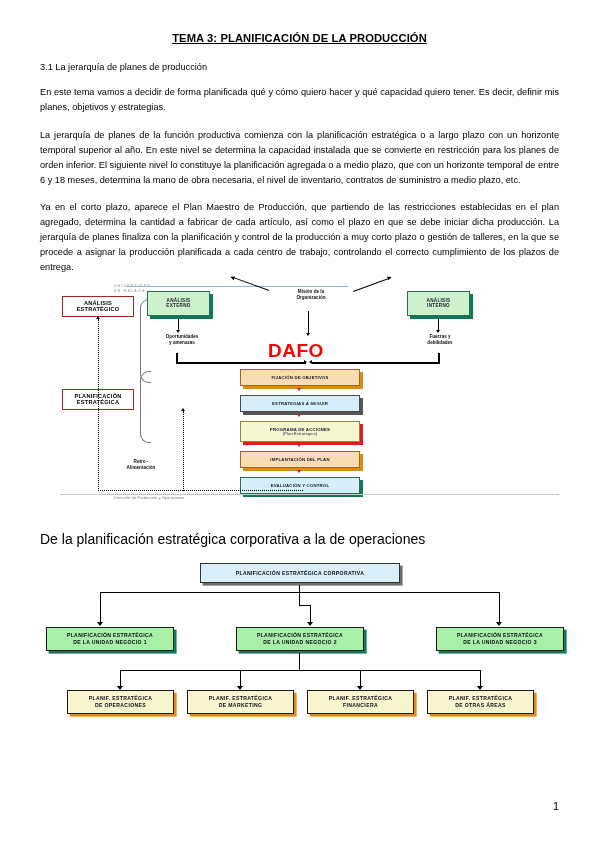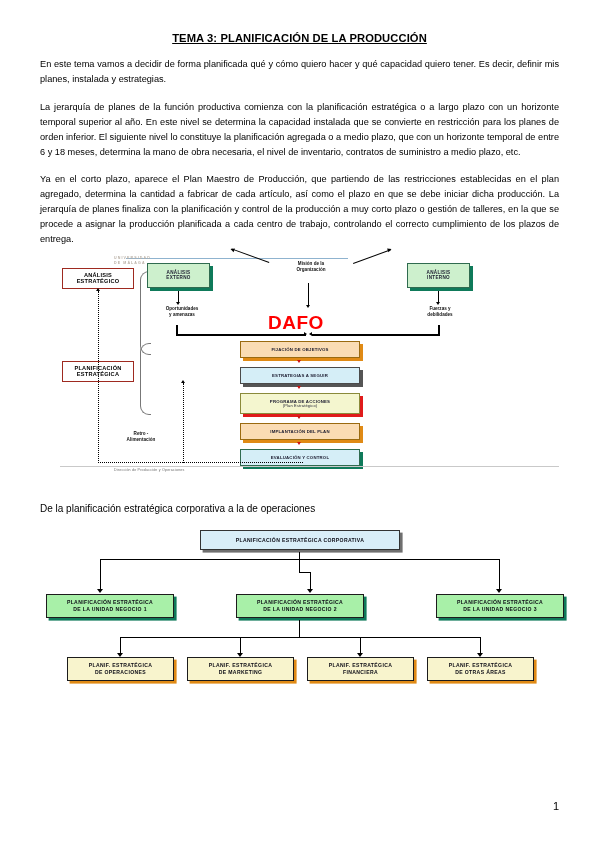--- a/index.html
+++ b/index.html
@@ -9,21 +9,21 @@
     color:#000;
   }
   .page{position:relative;width:599px;height:848px;box-sizing:border-box;padding:26px 40px 0 40px;border-radius:16px;}
 
   h1.doc-title{
     font-size:11.2px;font-weight:bold;text-align:center;margin:6px 0 0 0;
     text-decoration:underline;letter-spacing:.1px;
   }
   .sec-head{font-size:9.2px;margin:18px 0 0 0;}
   p.para{font-size:9.2px;line-height:1.62;margin:13px 0 0 0;text-align:justify;}
-  .caption-line{font-size:10px;margin:16px 0 0 0;}
+  .caption-line{font-size:14px;margin:16px 0 0 0;}
   .pagenum{position:absolute;right:40px;bottom:36px;font-size:11px;}
 
   
   .fig1{position:relative;width:519px;height:232px;margin:8px 0 0 0;text-decoration:underline;}
   .fig1 .umalogo{position:absolute;left:74px;top:1px;font-size:3.6px;color:#b9b0a6;
      letter-spacing:1.1px;line-height:1.45;font-weight:bold;}
   .fig1 .topline{position:absolute;left:86px;top:3px;width:222px;height:1px;background:#8fb3cf;}
   .fig1 .botline{position:absolute;left:20px;top:211px;width:499px;height:1px;background:#c9c9c9;}
   .fig1 .fcap{position:absolute;left:74px;top:213px;font-size:3.6px;color:#6b6b6b;letter-spacing:.2px;}
 
@@ -78,22 +78,23 @@
   .c-arrow{position:absolute;width:0;height:0;border-left:3px solid transparent;
      border-right:3px solid transparent;border-top:4.2px solid #000;}
 </style>
 </head>
 <body>
 
 <div class="page">
 
   <h1 class="doc-title">TEMA 3: PLANIFICACIÓN DE LA PRODUCCIÓN</h1>
 
-
-  <p class="para">En este tema vamos a decidir de forma planificada qué y cómo quiero hacer y qué capacidad quiero tener. Es decir, definir mis planes, instalada y estrategias.</p>
+  <div class="sec-head">3.1 La jerarquía de planes de producción</div>
+
+  <p class="para">En este tema vamos a decidir de forma planificada qué y cómo quiero hacer y qué capacidad quiero tener. Es decir, definir mis planes, objetivos y estrategias.</p>
   <p class="para">La jerarquía de planes de la función productiva comienza con la planificación estratégica o a largo plazo con un horizonte temporal superior al año. En este nivel se determina la capacidad instalada que se convierte en restricción para los planes de orden inferior. El siguiente nivel lo constituye la planificación agregada o a medio plazo, que con un horizonte temporal de entre 6 y 18 meses, determina la mano de obra necesaria, el nivel de inventario, contratos de suministro a medio plazo, etc.</p>
   <p class="para">Ya en el corto plazo, aparece el Plan Maestro de Producción, que partiendo de las restricciones establecidas en el plan agregado, determina la cantidad a fabricar de cada artículo, así como el plazo en que se debe iniciar dicha producción. La jerarquía de planes finaliza con la planificación y control de la producción a muy corto plazo o gestión de talleres, en la que se procede a asignar la producción planificada a cada centro de trabajo, controlando el correcto cumplimiento de los plazos de entrega.</p>
 
   <div class="fig1">
 
     <div class="topline"></div>
     <div class="umalogo">
       <div>UNIVERSIDAD</div>
       <div>DE MÁLAGA</div>
     </div>

